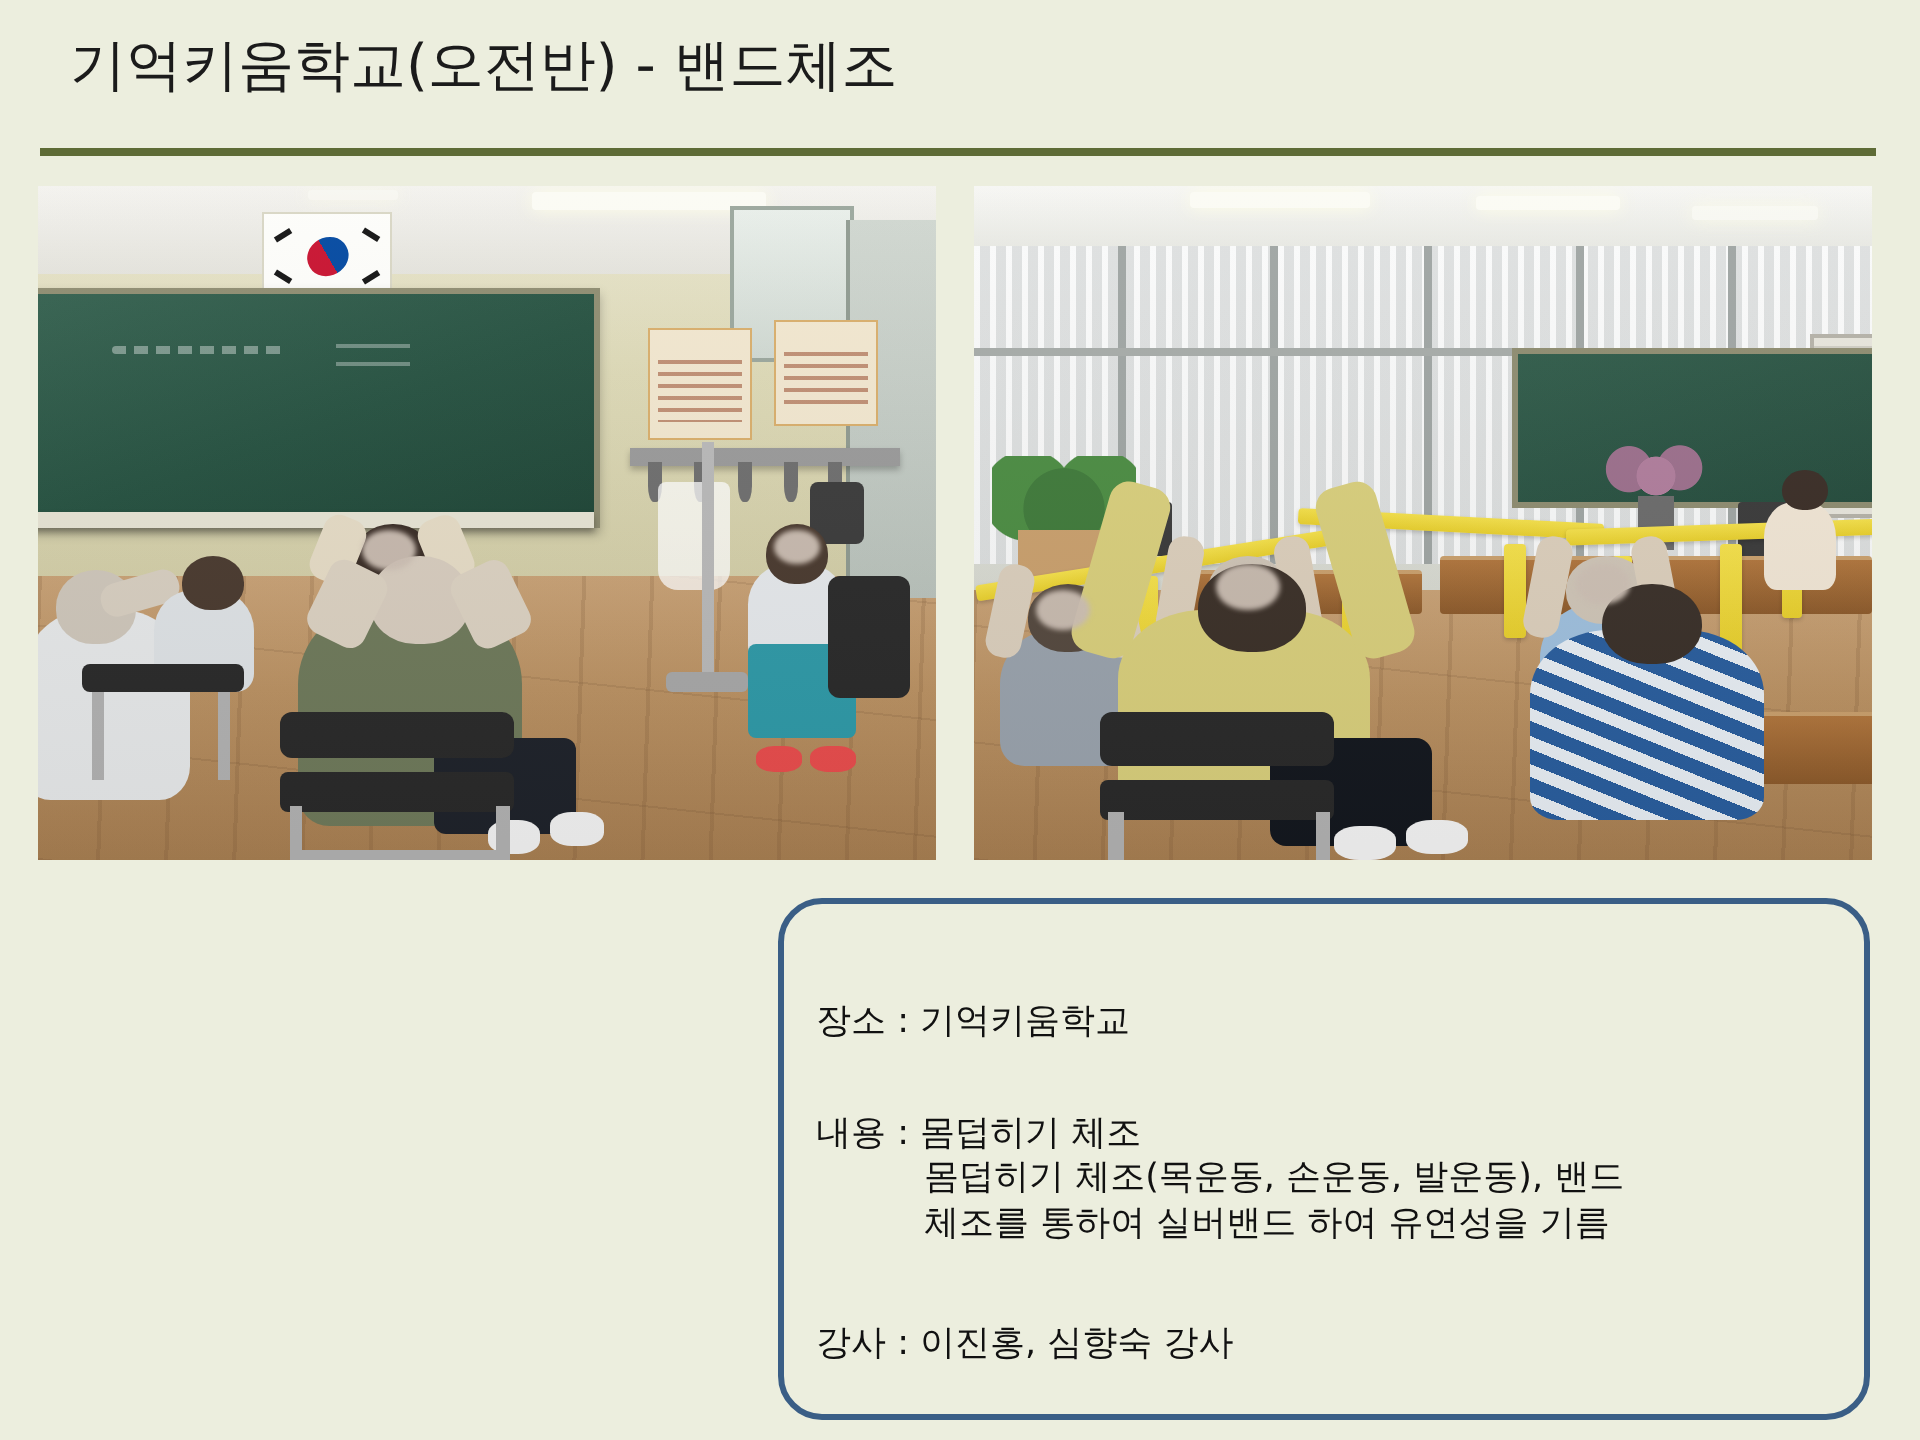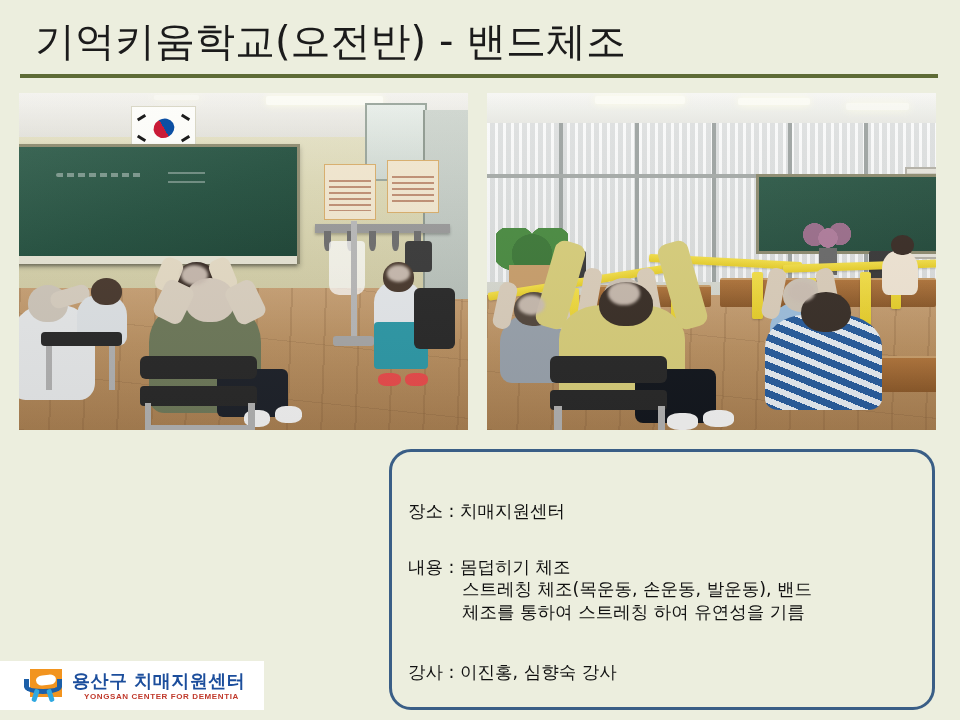--- a/index.html
+++ b/index.html
@@ -9,21 +9,21 @@
     background:#ECEEDE;
     font-family:"Liberation Sans","DejaVu Sans",sans-serif;
     overflow:hidden;
     position:relative;
   }
   .slide{position:absolute;inset:0;width:960px;height:720px;}
 
   
   .title{
     position:absolute;left:35px;top:14px;
-    font-size:40px;font-weight:400;color:#1b1b1b;
+    font-size:28px;font-weight:400;color:#1b1b1b;
     letter-spacing:0px;white-space:nowrap;
     font-family:"DejaVu Sans","Liberation Sans",sans-serif;
   }
   .title-rule{
     position:absolute;left:20px;top:74px;width:918px;height:4px;
     background:#5E6B36;
   }
 
   
   .photo{
@@ -340,49 +340,38 @@
 
   <div class="infobox" style="border-color: rgb(58, 94, 134);">
     <div class="info-inner">
 
 
       <div class="info-gap"></div>
       <div class="info-gap"></div>
 
       <div class="info-line">
         <span>장소 :</span>
-        <span>치매지원센터</span>
+        <span>기억키움학교</span>
       </div>
 
       <div class="info-gap"></div>
       <div class="info-gap"></div>
 
       <div class="info-line lh">
         <span>내용 :</span>
         <span>몸덥히기 체조</span>
       </div>
-      <div class="info-line lh info-ind">스트레칭 체조(목운동, 손운동, 발운동), 밴드</div>
-      <div class="info-line lh info-ind">체조를 통하여 스트레칭 하여 유연성을 기름</div>
+      <div class="info-line lh info-ind">몸덥히기 체조(목운동, 손운동, 발운동), 밴드</div>
+      <div class="info-line lh info-ind">체조를 통하여 실버밴드 하여 유연성을 기름</div>
 
       <div class="info-gap"></div>
       <div class="info-gap"></div>
 
       <div class="info-line">
         <span>강사 :</span>
         <span>이진홍, 심향숙 강사</span>
       </div>
 
     </div>
   </div>
 
-  <div class="logo-panel">
-    <div class="logo-mark">
-      <div class="logo-sq"></div>
-      <div class="logo-bird"></div>
-      <div class="logo-arc"></div>
-      <div class="logo-legA"></div>
-      <div class="logo-legB"></div>
-    </div>
-    <div class="logo-ko">용산구 치매지원센터</div>
-    <div class="logo-en">YONGSAN CENTER FOR DEMENTIA</div>
-  </div>
 
 </div>
 
 </body></html>

